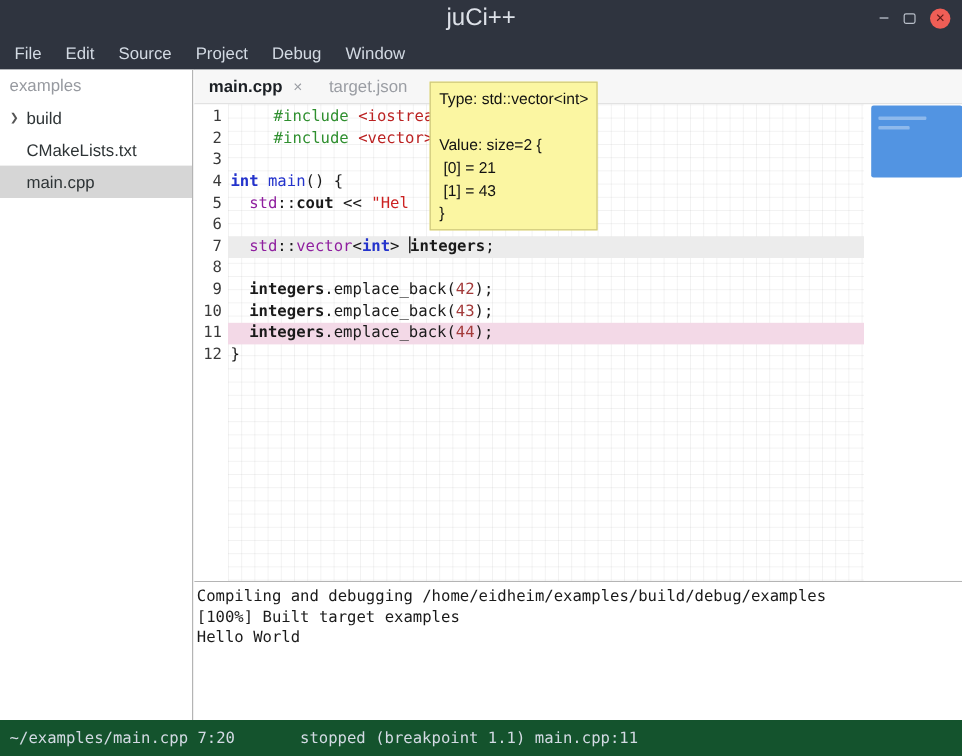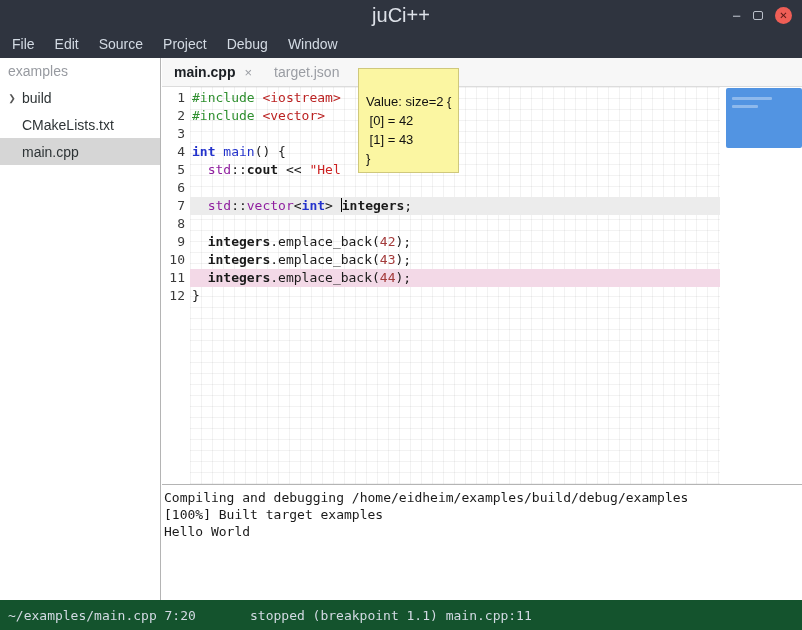--- a/index.html
+++ b/index.html
@@ -44,21 +44,21 @@
   .gut-num { height:18px; line-height:18px; text-align:right; padding-right:5px; color:#3a3a3a; }
   .codearea { position:absolute; left:28px; right:82px; top:0; bottom:0; z-index:1;
     background-image:
       linear-gradient(to right, rgba(0,0,0,0.05) 1px, transparent 1px),
       linear-gradient(to bottom, rgba(0,0,0,0.05) 1px, transparent 1px);
     background-size:11px 11px; padding-top:2px; }
   .code-line { height:18px; line-height:18px; white-space:pre; color:#1a1a1a; padding-left:2px; }
   .code-line.hl-current { background:#ececec; }
   .code-line.hl-breakpoint { background:#f3d9e7; }
   .sg-pl { color:#1a1a1a; }
-  .sg-pp { color:#2f8f2f; }
+  .sg-pp { color:#2f8f2f;margin-left:36px; }
   .sg-inc { color:#bb2222; }
   .sg-kw { color:#2433cc; font-weight:bold; }
   .sg-fn { color:#2433cc; }
   .sg-ns { color:#8f1f9f; }
   .sg-tp { color:#8f1f9f; }
   .sg-var { color:#1a1a1a; font-weight:bold; }
   .sg-num { color:#a33a3a; }
   .sg-str { color:#cc2222; }
   .cursor { display:inline-block; width:0; height:14px; border-left:1.5px solid #000; vertical-align:-2px; }
   .minimap { position:absolute; right:0; top:1px; width:76px; height:60px; background:#5294e2; border-radius:2px; z-index:3; }
@@ -178,15 +178,15 @@
           <div class="out-line">Hello World</div>
         </div>
     </div>
   </div>
 
   <div class="statusbar">
     <span class="status-pos">~/examples/main.cpp 7:20</span>
     <span class="status-state">stopped (breakpoint 1.1) main.cpp:11</span>
   </div>
 
-  <div class="tooltip"><div class="tip-line">&nbsp;</div><div class="tip-line">Value: size=2 {</div><div class="tip-line"> [0] = 42</div><div class="tip-line"> [1] = 43</div><div class="tip-line">}</div></div>
+  <div class="tooltip"><div class="tip-line">Type: std::vector&lt;int&gt;</div><div class="tip-line">&nbsp;</div><div class="tip-line">Value: size=2 {</div><div class="tip-line"> [0] = 21</div><div class="tip-line"> [1] = 43</div><div class="tip-line">}</div></div>
 
 </div>
 
 </body></html>

